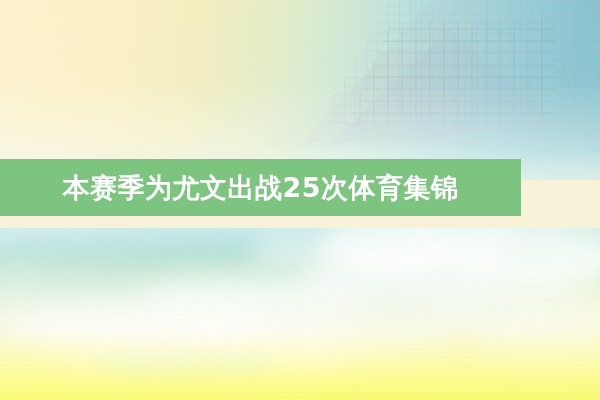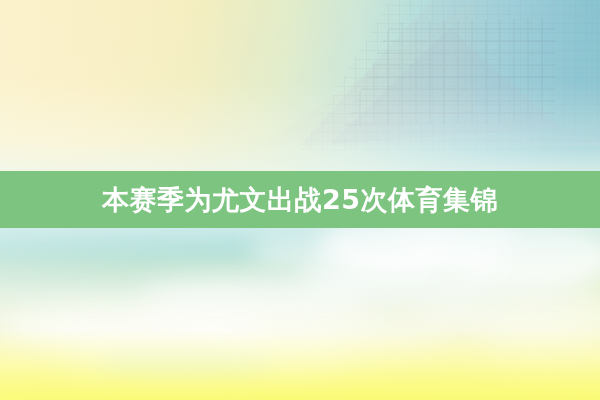--- a/index.html
+++ b/index.html
@@ -107,22 +107,22 @@
     background-image:
       repeating-linear-gradient(90deg, rgba(100,110,125,0.6) 0 2px, rgba(0,0,0,0) 2px 14px),
       repeating-linear-gradient(0deg,  rgba(100,110,125,0.6) 0 2px, rgba(0,0,0,0) 2px 12px);
     clip-path: polygon(22% 4%, 100% 0%, 100% 96%, 0% 100%);
   }
 
   
   .banner {
     position: absolute;
     left: 0;
-    top: 171px;
-    width: 600px;
+    top: 159px;
+    width: 521px;
     height: 57px;
     background: #7cc47f;
     display: flex;
     align-items: center;
     justify-content: center;
   }
   .banner-title {
     color: #ffffff;
     font-size: 27px;
     font-weight: bold;

